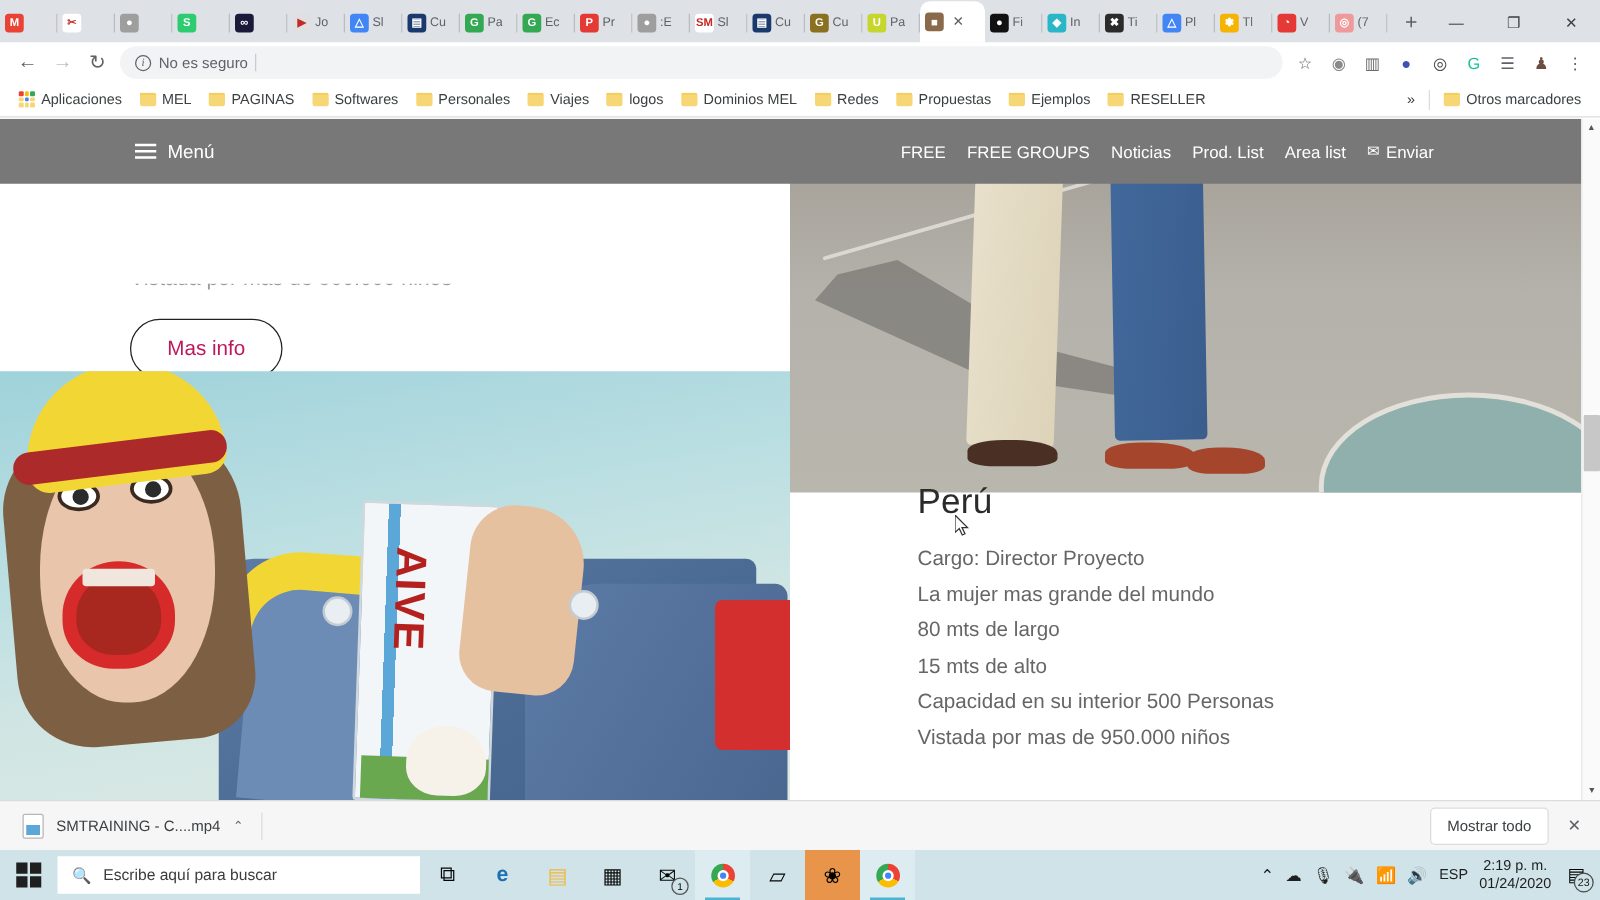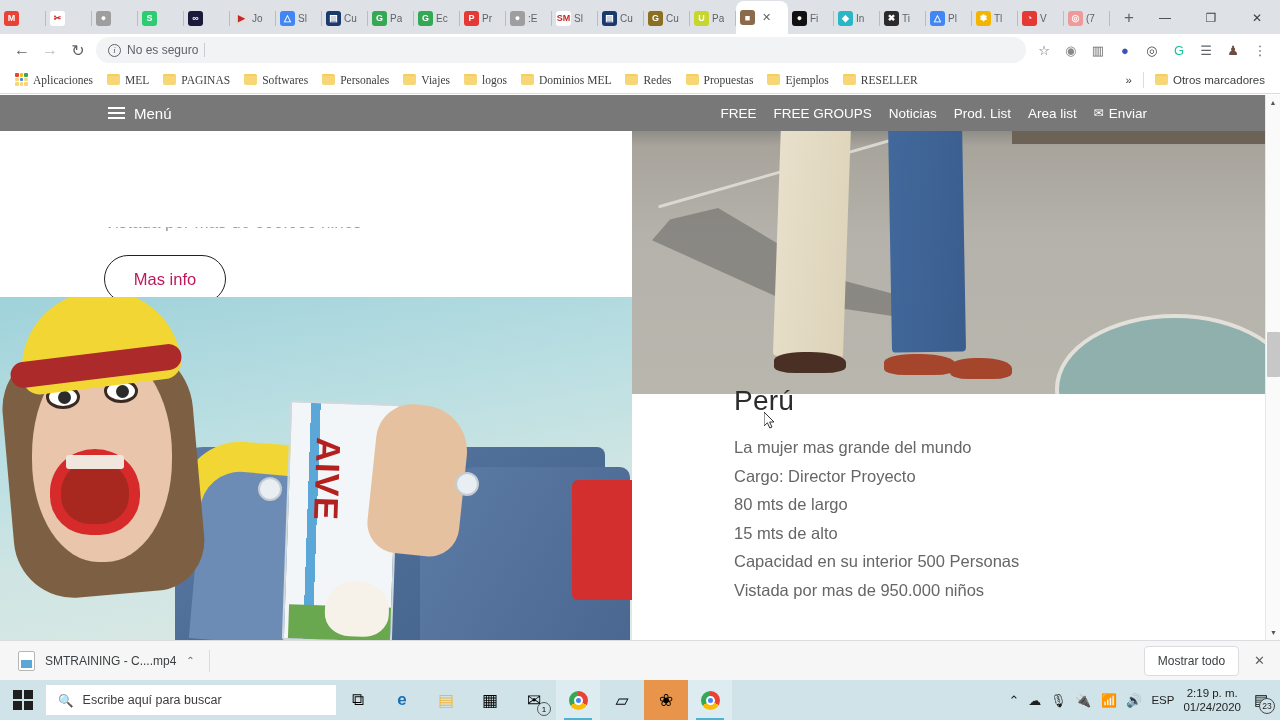--- a/index.html
+++ b/index.html
@@ -114,21 +114,21 @@
   .apps-grid i:nth-child(3){background:#34a853}
   .apps-grid i:nth-child(5){background:#4285f4}
   .bm-overflow { margin-left: auto; display: flex; align-items: center; gap: 4px; }
 
   
   .viewport {
     position: absolute; top: 95px; left: 0; width: 1280px; height: 545px;
     background: #fff; overflow: hidden;
   }
   .sitenav {
-    position: absolute; top: 0; left: 0; width: 1265px; height: 36px;
+    position: absolute; top: 0; left: 0; width: 1265px; height: 52px;
     background: #787878; display: flex; align-items: center;
     z-index: 5;
   }
   .menu-btn {
     display: flex; align-items: center; gap: 9px;
     margin-left: 108px; color: #fff; font-size: 15px;
   }
   .hamb { display: flex; flex-direction: column; gap: 3px; }
   .hamb i { width: 17px; height: 2px; background: #fff; display:block; }
   .navlinks {
@@ -535,21 +535,21 @@
         <div class="ext" style="color: rgb(63, 81, 181);">●</div>
         <div class="ext" style="color: rgb(77, 77, 77);">◎</div>
         <div class="ext" style="color: rgb(21, 195, 154);">G</div>
         <div class="ext" style="color: rgb(95, 99, 104);">☰</div>
         <div class="ext" style="color: rgb(109, 76, 65);">♟</div>
         <div class="ext" style="color: rgb(95, 99, 104);">⋮</div>
       </div>
   </div>
 
   <div class="bmbar">
-    <div id="bm-host" style="display:flex;align-items:center;font-family:Liberation Serif, serif;">
+    <div id="bm-host" style="display:flex;align-items:center;">
         <div class="bm">
           <span class="apps-grid">
             <i></i>
             <i></i>
             <i></i>
             <i></i>
             <i></i>
             <i></i>
             <i></i>
             <i></i>
@@ -676,22 +676,22 @@
       </div>
       <div class="pl-hand"></div>
       <div class="pl-button" style="left:258px;top:180px;"></div>
       <div class="pl-button" style="left:455px;top:175px;"></div>
       <div class="pl-redsign"></div>
     </div>
 
     <div class="article">
       <div class="art-title">Perú</div>
       <div id="art-host">
+          <div class="art-line">Cargo: Director Proyecto</div>
           <div class="art-line">La mujer mas grande del mundo</div>
-          <div class="art-line">Cargo: Director Proyecto</div>
           <div class="art-line">80 mts de largo</div>
           <div class="art-line">15 mts de alto</div>
           <div class="art-line">Capacidad en su interior 500 Personas</div>
           <div class="art-line">Vistada por mas de 950.000 niños</div>
         </div>
     </div>
 
     <svg class="cursor" viewBox="0 0 12 18">
       <path d="M0,0 L0,14 L3.4,10.8 L5.8,16 L8,15 L5.6,10 L10,10 Z" fill="#fff" stroke="#333" stroke-width="1"></path>
     </svg>

